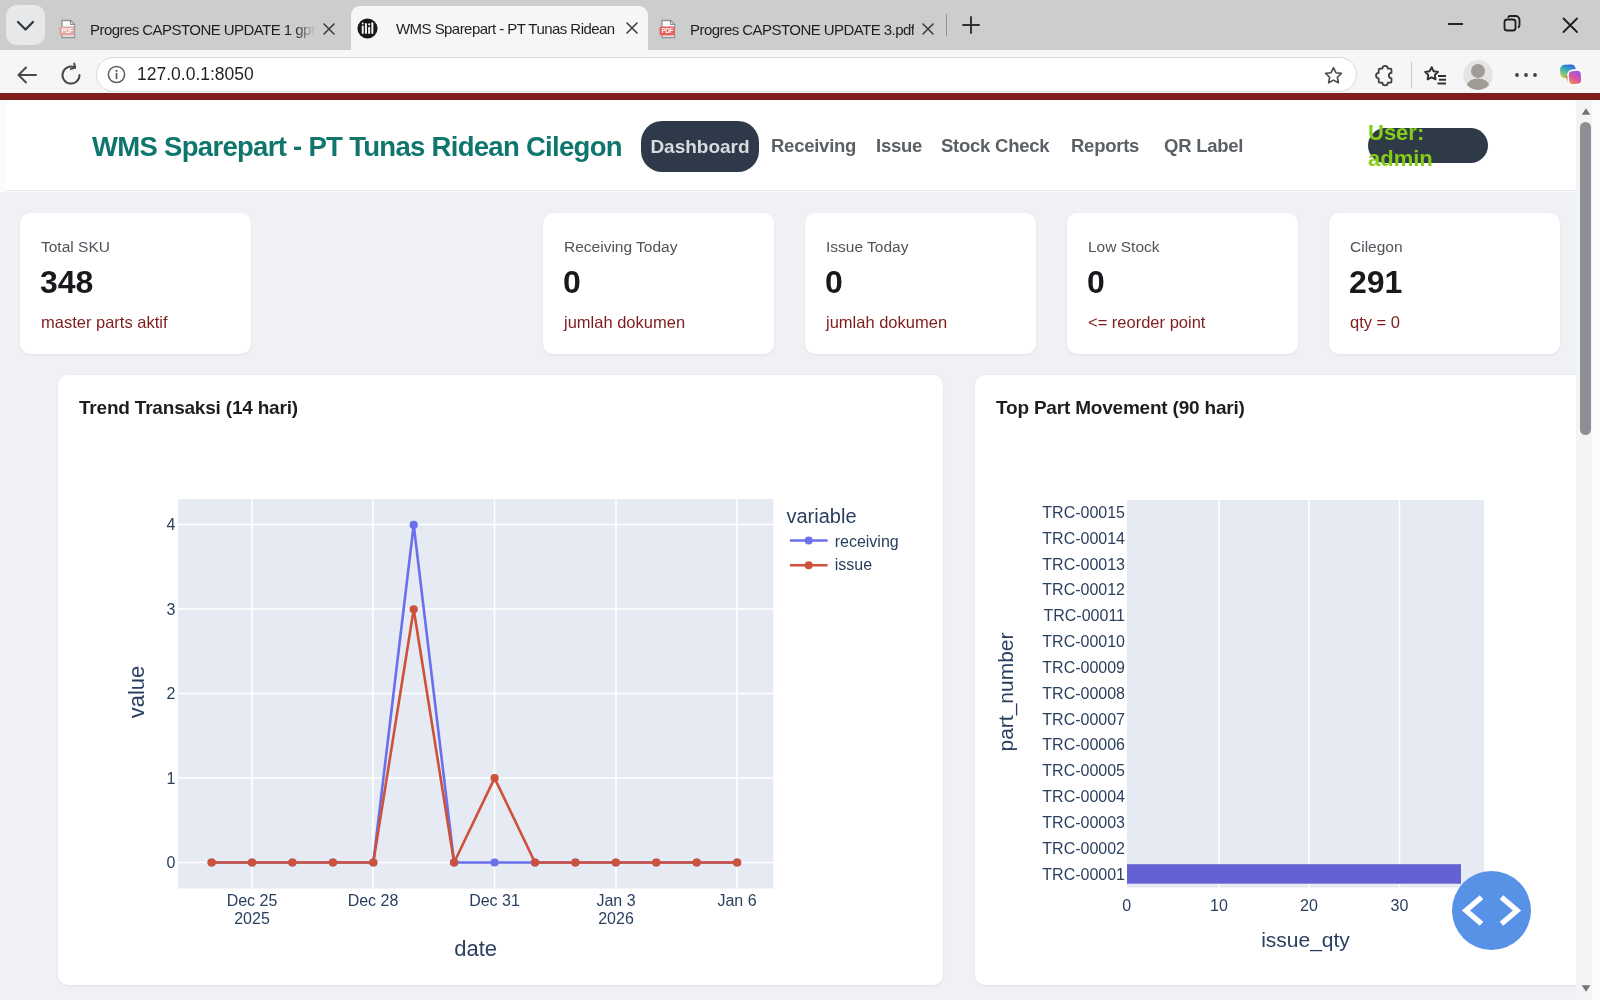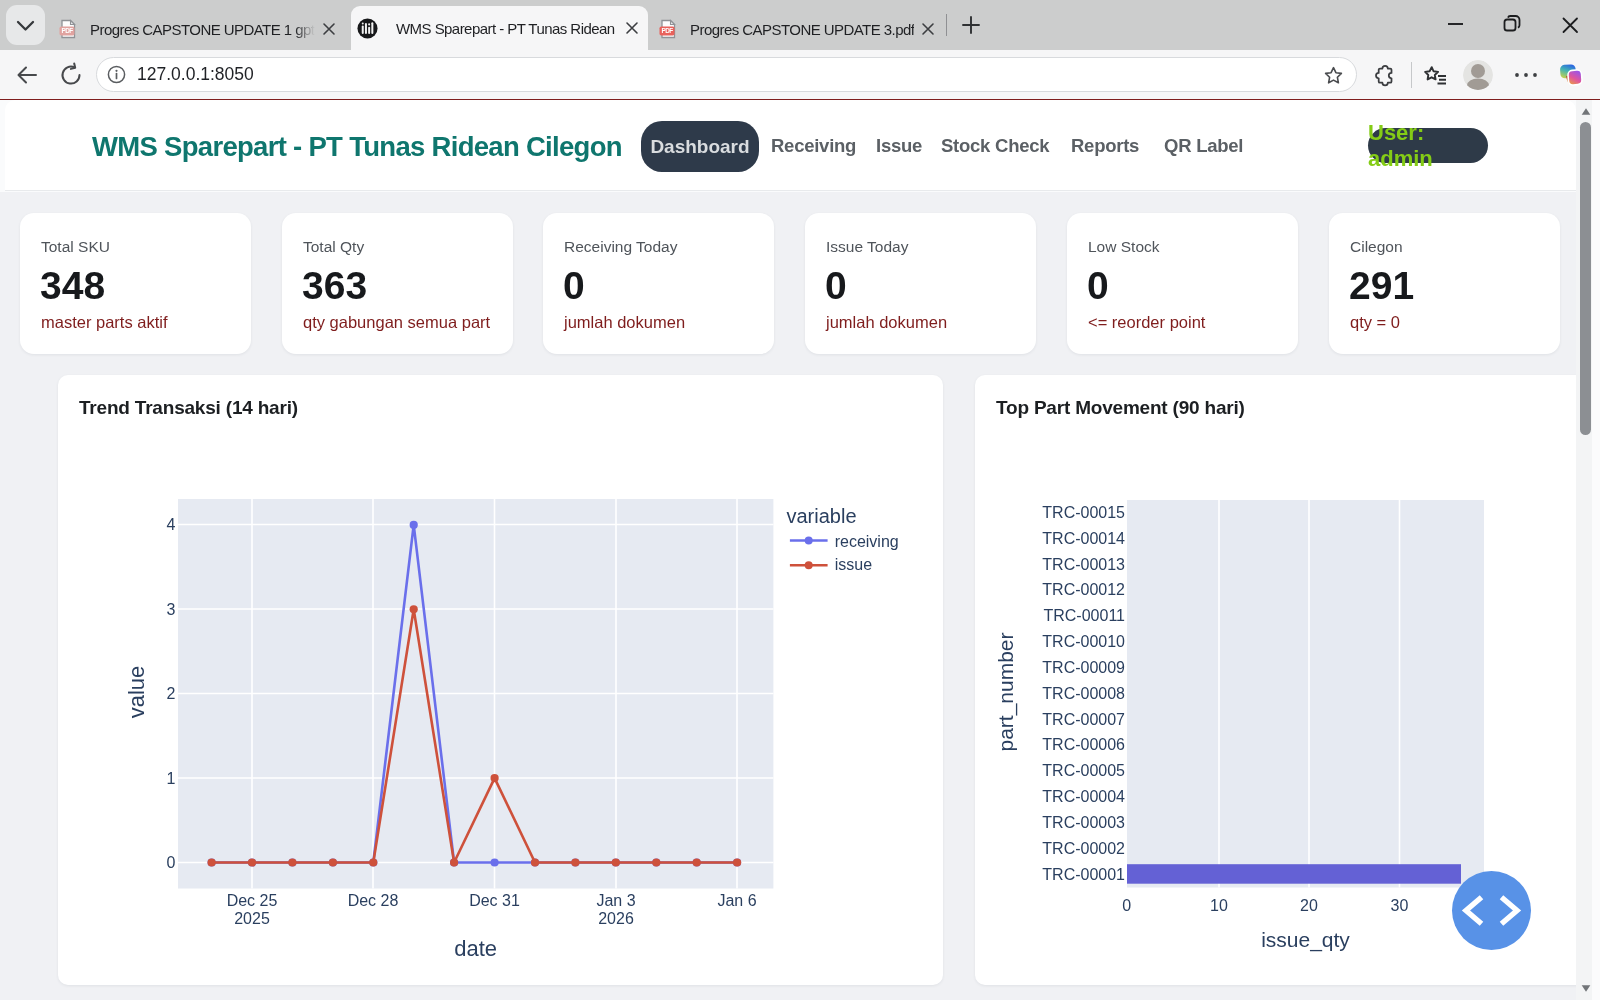--- a/index.html
+++ b/index.html
@@ -16,36 +16,36 @@
 .tab1 { left:52px; width:293px; }
 .tab1 .ttl { -webkit-mask-image:linear-gradient(90deg,#000 91%,transparent 100%); }
 .tabactive { left:351px; top:6px; width:297px; height:44px; background:#f6f6f7; border-radius:9px 9px 0 0; }
 .tabactive .ttl { margin-left:18px; }
 .tab3 { left:652px; width:292px; }
 .tclose { flex:0 0 auto; margin-right:5px; }
 .vsep1 { position:absolute; left:946px; top:14px; width:1px; height:22px; background:#8f9093; }
 #avatar { position:absolute; left:1463px; top:10px; width:30px; height:30px; border-radius:50%; overflow:hidden; }
 
 
-#toolbar { position:absolute; left:0; top:50px; width:1600px; height:50px; background:#f6f6f7; border-bottom:1px solid #7f1d1d; }
+#toolbar { position:absolute; left:0; top:50px; width:1600px; height:50px; background:#f6f6f7; border-bottom:7px solid #7f1d1d; }
 #addr { position:absolute; left:96px; top:7px; width:1261px; height:35px; background:#fff; border:1px solid #d8dadd; border-radius:18px; display:flex; align-items:center; }
 #addr .url { font-size:17.5px; color:#1f2125; margin-left:11px; }
 
 
 #page { position:absolute; left:0; top:100px; width:1600px; height:900px; background:#f0f1f4; overflow:hidden; }
 #hdr { position:absolute; left:5px; top:0; width:1571px; height:91px; background:#fff; border-radius:10px 10px 0 0; border-bottom:1px solid #e8eaec; }
 #hdr h1 { position:absolute; left:87px; top:31px; font-size:27.5px; font-weight:700; color:#0f766e; letter-spacing:-0.7px; }
 .navpill { position:absolute; left:636px; top:21px; width:118px; height:51px; background:#2e3a4a; border-radius:21px; color:#d9dcdf; font-size:19px; font-weight:700; display:flex; align-items:center; justify-content:center; }
 .navlink { position:absolute; top:35px; font-size:18.5px; font-weight:700; color:#5b6065; letter-spacing:-0.25px; }
 .userpill { position:absolute; left:1363px; top:28px; width:120px; height:35px; background:#2e3a48; border-radius:18px; color:#84cc16; font-size:22px; font-weight:700; display:flex; align-items:center; justify-content:center; }
 
 .card { position:absolute; background:#fff; border-radius:10px; box-shadow:0 1px 3px rgba(40,50,70,.08); }
-.scard { top:113px; width:231px; height:141px;border-radius:14px; }
+.scard { top:113px; width:231px; height:141px; }
 .scard .lbl { position:absolute; left:21px; top:25px; font-size:15.5px; color:#4f545a; }
-.scard .num { position:absolute; left:20px; top:51px; font-size:39px; font-weight:700; color:#17191c;text-align:center; }
+.scard .num { position:absolute; left:20px; top:51px; font-size:32px; font-weight:700; color:#17191c;text-align:center; }
 .scard .cap { position:absolute; left:21px; top:100px; font-size:16.5px; color:#7f1d1d; }
 .ccard { top:275px; height:610px;margin-left:38px; }
 .ccard .ctit { position:absolute; left:21px; top:22px; font-size:19px; font-weight:700; color:#1c1f22; letter-spacing:-0.2px; }
 
 #fab { position:absolute; left:1452px; top:771px; width:79px; height:79px; border-radius:50%; background:#5892e7; }
 
 
 #sbar { position:absolute; left:1576px; top:0; width:24px; height:900px; background:#f3f4f5; }
 #sbar .rstrip { position:absolute; left:16px; top:0; width:8px; height:900px; background:#fbfbfc; }
 #sthumb { position:absolute; left:4px; top:22px; width:11px; height:313px; border-radius:5.5px; background:#8c8f93; }
@@ -186,25 +186,20 @@
       <span class="navlink" style="left:1066px">Reports</span>
       <span class="navlink" style="left:1159px">QR Label</span>
       <div class="userpill">User: admin</div>
     </div>
 
     <div class="card scard" style="left:20px">
       <div class="lbl">Total SKU</div>
         <div class="num">348</div>
         <div class="cap">master parts aktif</div>
     </div>
-    <div class="card scard" style="left:282px">
-      <div class="lbl">Total Qty</div>
-        <div class="num">363</div>
-        <div class="cap">qty gabungan semua part</div>
-    </div>
     <div class="card scard" style="left:543px">
       <div class="lbl">Receiving Today</div>
         <div class="num">0</div>
         <div class="cap">jumlah dokumen</div>
     </div>
     <div class="card scard" style="left:805px">
       <div class="lbl">Issue Today</div>
         <div class="num">0</div>
         <div class="cap">jumlah dokumen</div>
     </div>

